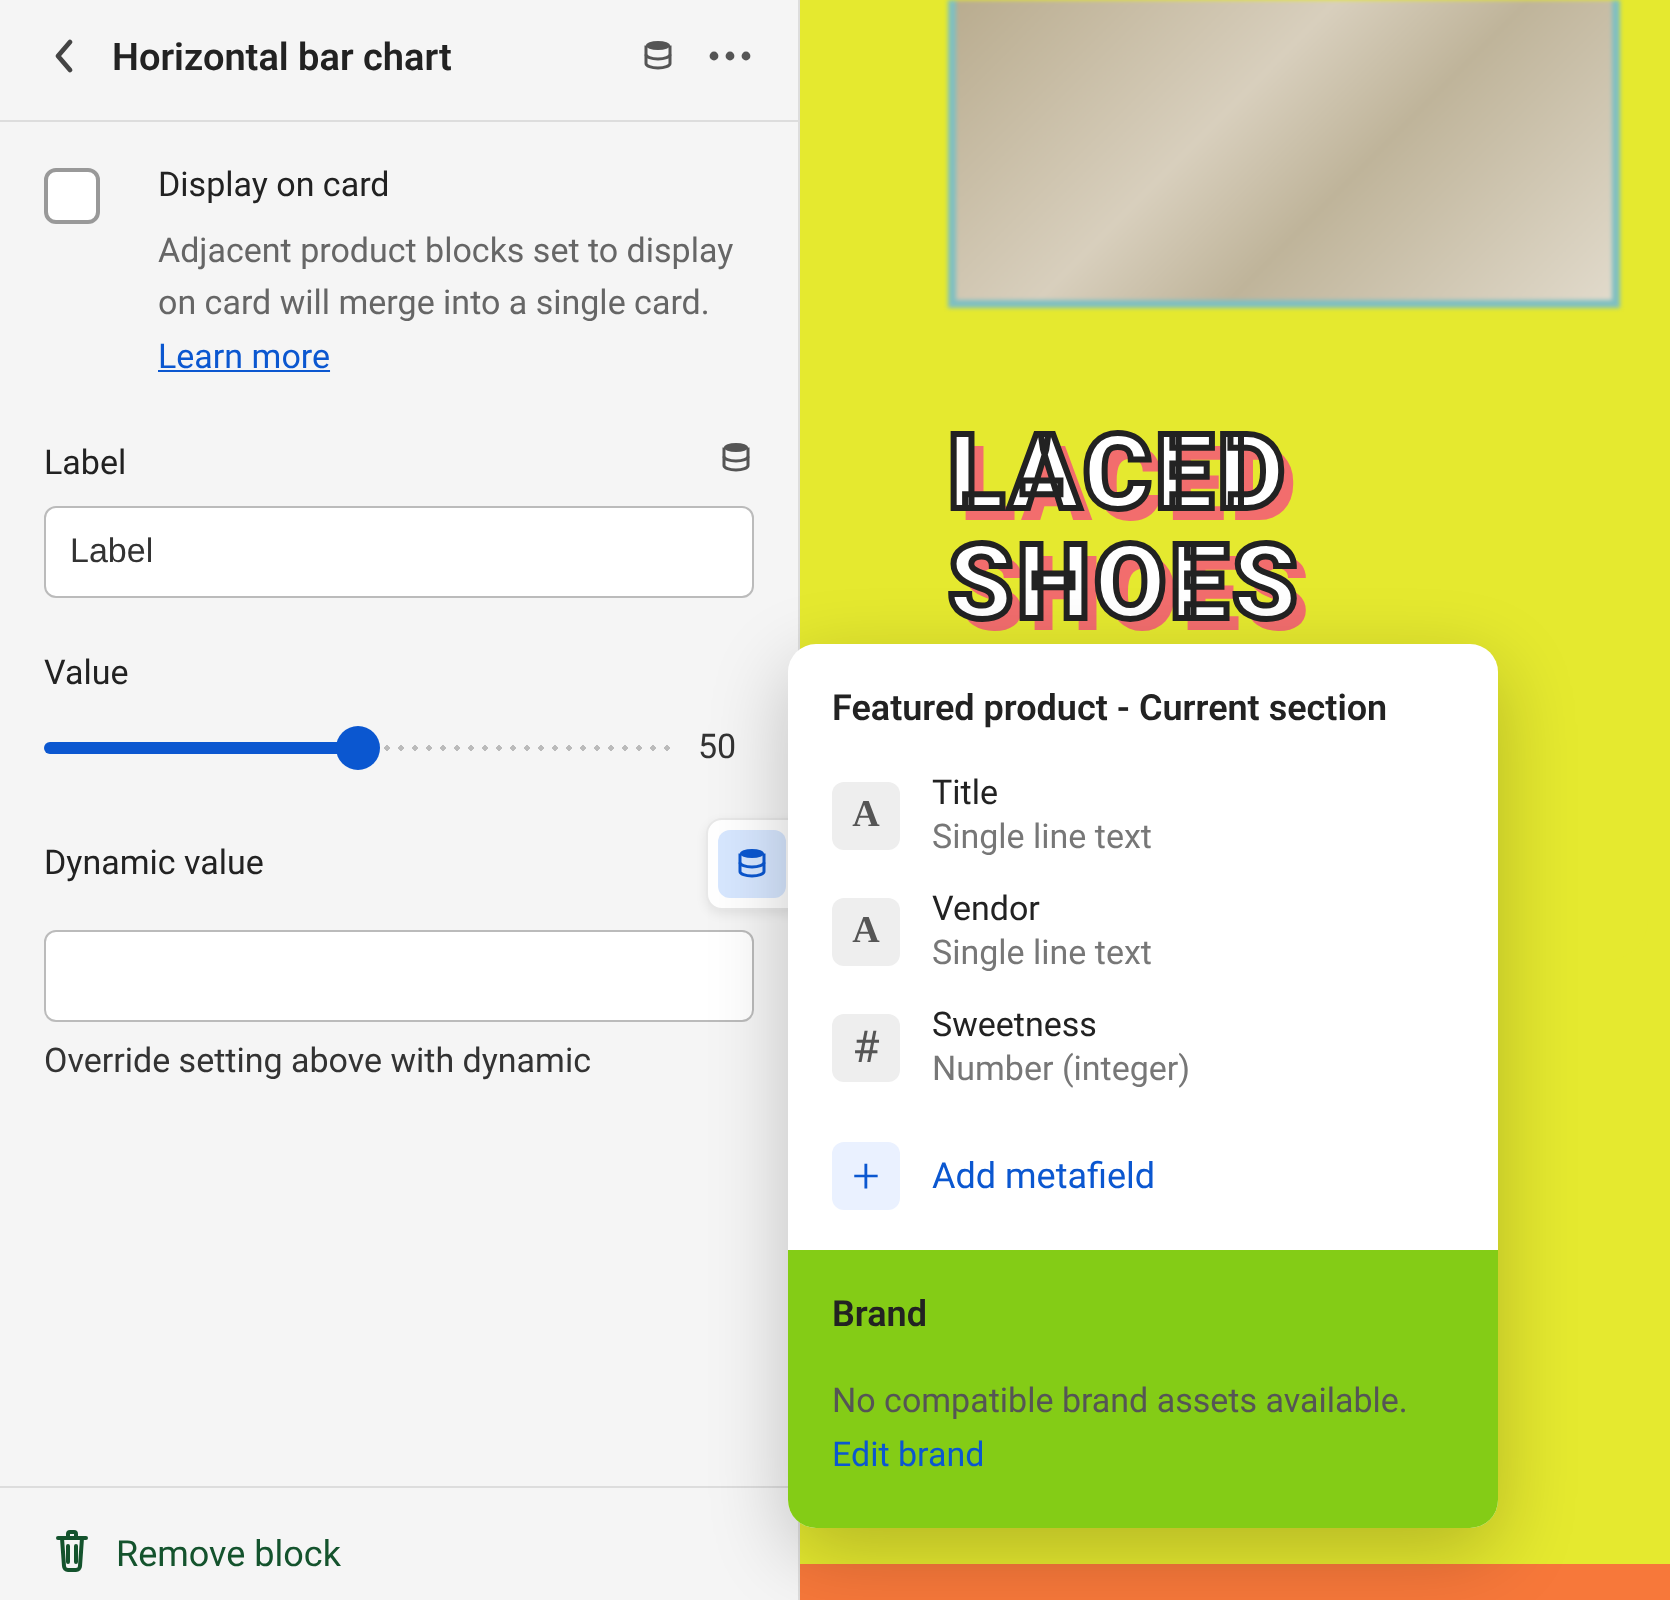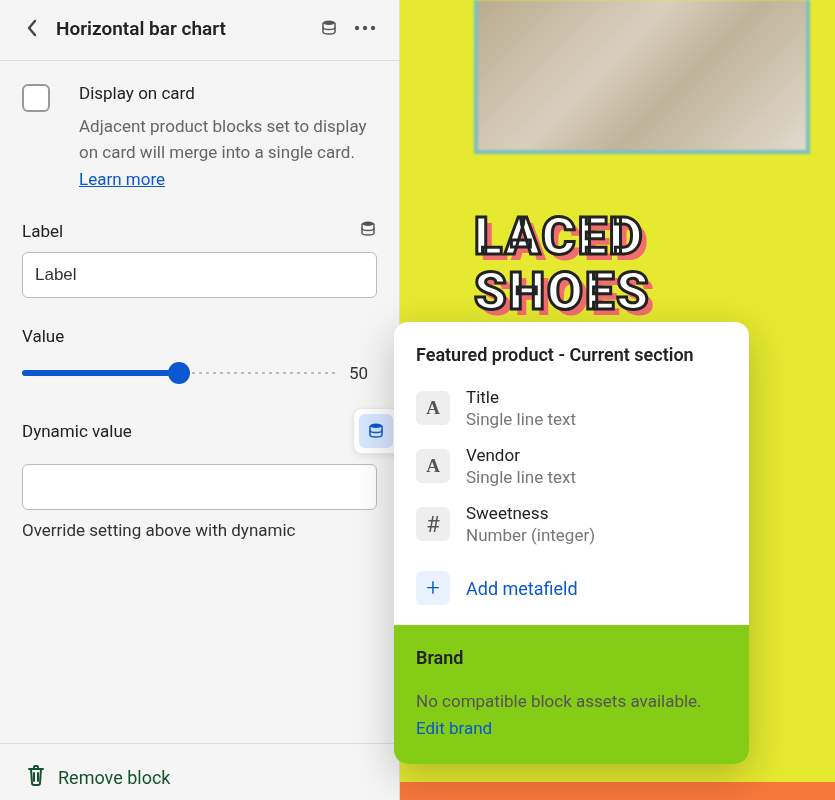--- a/index.html
+++ b/index.html
@@ -403,17 +403,17 @@
   </div>
 
   <div class="add-row">
     <div class="add-icon">+</div>
     <div class="txt">Add metafield</div>
   </div>
 
   <div class="brand-sec">
     <div class="bt">Brand</div>
     <div class="bmsg">
-      <span>No compatible block assets available. </span>
+      <span>No compatible brand assets available. </span>
       <a href="#">Edit brand</a>
     </div>
   </div>
 </div>
 
 </body></html>

